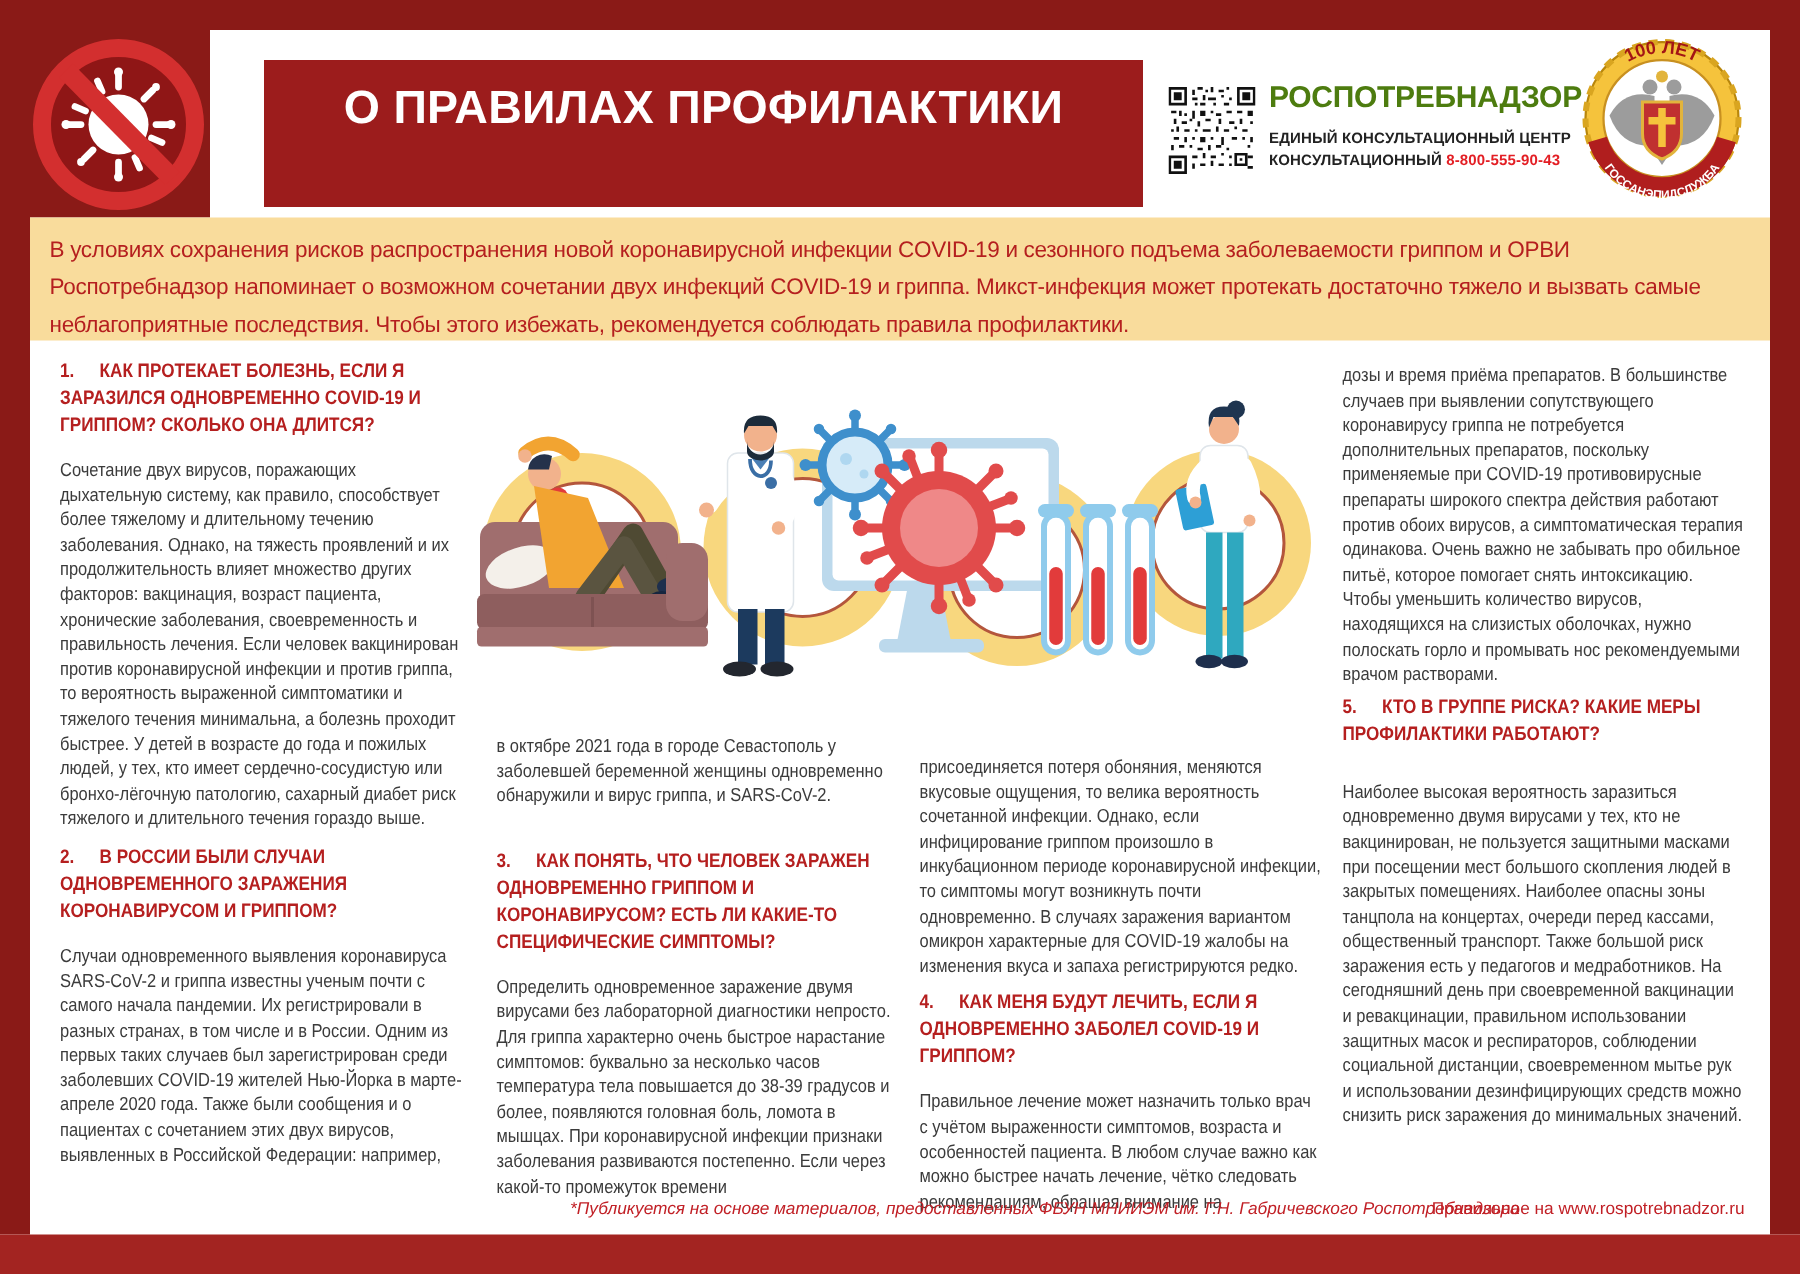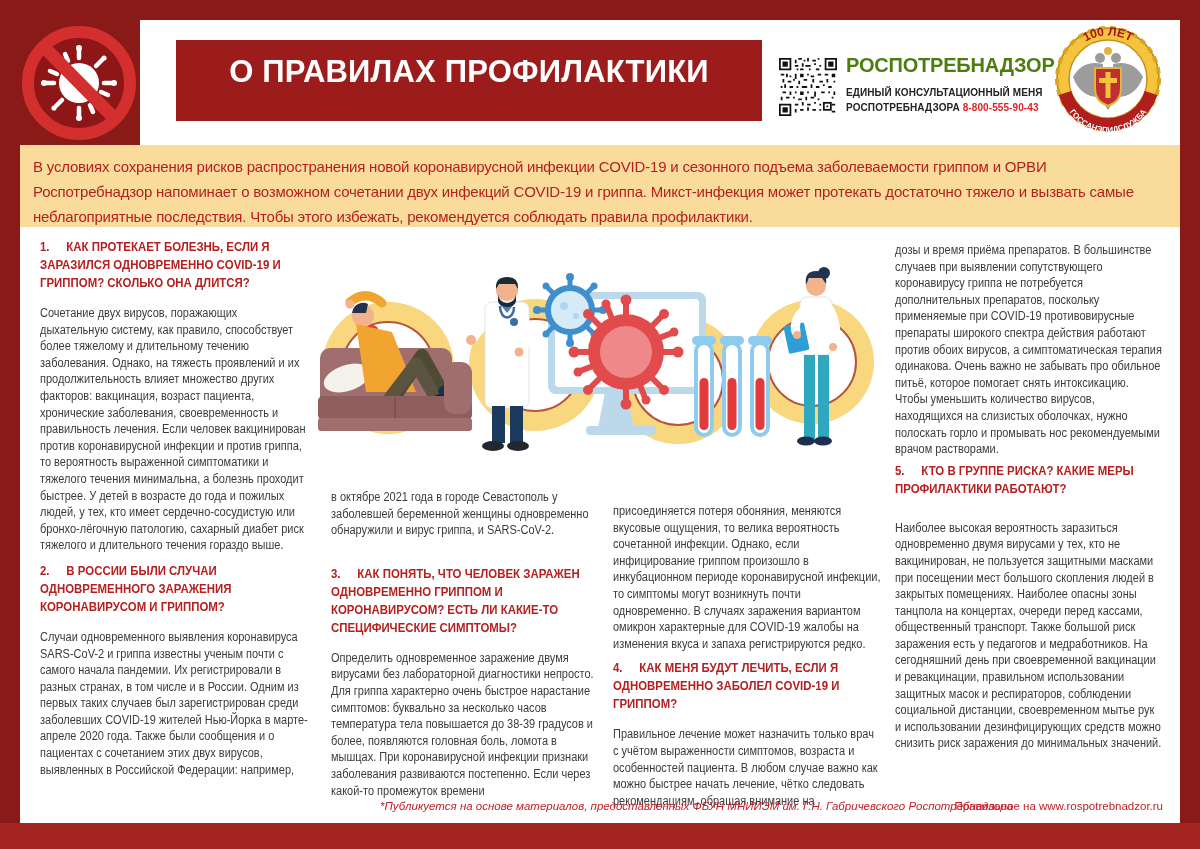--- a/index.html
+++ b/index.html
@@ -12,21 +12,21 @@
   .abs{position:absolute;}
   
   .frame-top{left:0;top:0;width:1200px;height:20px;background:var(--c-frame,#8A1A17);}
   .frame-left{left:0;top:0;width:20px;height:823px;background:var(--c-frame,#8A1A17);}
   .frame-right{left:1180px;top:0;width:20px;height:823px;background:var(--c-frame,#8A1A17);}
   .bottom-bar{left:0;top:823px;width:1200px;height:26px;background:var(--c-bottom_bar,#A32421);}
 
   
   .icon-block{left:20px;top:20px;width:120px;height:125px;background:var(--c-frame,#8A1A17);}
   .title-banner{
-    left:176px;top:40px;width:586px;height:81px;
+    left:176px;top:40px;width:586px;height:98px;
     background:var(--c-banner,#9C1C1C);
     color:#ffffff;text-align:center;
     font-weight:bold;font-size:31px;line-height:39px;
     padding-top:12px;box-sizing:border-box;
     letter-spacing:.2px;
   }
   .qr-box{left:779px;top:58px;width:58px;height:58px;}
   .brand-name{left:846px;top:54px;width:220px;font-size:20px;font-weight:bold;color:#4d7c0f;letter-spacing:-.2px;}
   .brand-sub{left:846px;top:86px;width:230px;font-size:10px;font-weight:bold;color:#222;line-height:14.5px;letter-spacing:.1px;}
   .phone{color:var(--c-phone_red,#E31E24);}
@@ -116,23 +116,23 @@
     <path fill="#111" d="M2 2h3v3H2z M28 2h3v3h-3z M2 28h3v3H2z"></path>
     <path fill="#111" d="M25 25h5v5h-5z"></path>
       <path fill="#fff" d="M26 26h3v3h-3z"></path>
       <path fill="#111" d="M27 27h1v1h-1z"></path>
     <path fill="#111" d="M9 1h1v2H9z M11 0h2v1h-2z M14 1h1v1h-1z M16 0h1v2h-1z M19 1h2v1h-2z M22 0h1v1h-1z M9 4h2v1H9z M13 3h1v2h-1z M15 4h3v1h-3z M20 3h1v1h-1z M23 4h1v1h-1z M10 6h1v1h-1z M12 6h2v1h-2z M17 6h1v1h-1z M21 6h2v1h-2z M1 9h2v1H1z M4 9h1v2H4z M6 10h1v1H6z M9 9h1v3H9z M12 9h2v2h-2z M16 9h1v1h-1z M18 10h2v1h-2z M22 9h2v1h-2z M26 9h2v1h-2z M30 9h2v2h-2z M2 12h1v2H2z M5 13h2v1H5z M8 12h1v1H8z M11 13h1v2h-1z M14 12h2v1h-2z M19 12h1v2h-1z M23 13h2v1h-2z M27 12h1v2h-1z M31 13h1v1h-1z M1 16h1v1H1z M3 15h1v2H3z M6 16h2v1H6z M10 16h1v1h-1z M13 16h3v1h-3z M18 15h1v2h-1z M21 16h2v1h-2z M25 15h1v1h-1z M28 16h2v1h-2z M2 19h2v1H2z M6 19h1v2H6z M9 19h1v1H9z M12 19h2v2h-2z M16 19h1v1h-1z M20 19h1v3h-1z M24 19h2v1h-2z M28 19h1v1h-1z M31 19h1v2h-1z M1 22h1v2H1z M4 22h2v1H4z M8 22h1v1H8z M11 23h2v1h-2z M15 22h1v2h-1z M18 22h2v1h-2z M22 23h1v1h-1z M30 22h1v1h-1z M9 26h2v1H9z M13 25h1v2h-1z M16 26h2v1h-2z M20 25h1v1h-1z M23 26h1v1h-1z M30 26h2v1h-2z M9 29h1v2H9z M12 29h2v1h-2z M16 28h1v2h-1z M19 29h2v1h-2z M23 29h1v1h-1z M30 30h2v1h-2z"></path>
   </svg>
 </div>
 
 <div class="abs brand-name">РОСПОТРЕБНАДЗОР</div>
 <div class="abs brand-sub">
-  <div>ЕДИНЫЙ КОНСУЛЬТАЦИОННЫЙ МЕНЯ</div>
+  <div>ЕДИНЫЙ КОНСУЛЬТАЦИОННЫЙ ЦЕНТР</div>
   <div>
-    <span>РОСПОТРЕБНАДЗОРА</span>
+    <span>КОНСУЛЬТАЦИОННЫЙ</span>
     <span class="phone">8-800-555-90-43</span>
   </div>
 </div>
 
 <div class="abs emblem-box">
   <svg width="108" height="110" viewBox="-54 -55 108 110">
     <circle r="51" fill="#F5C33C" stroke="#B8860B" stroke-width="1.5"></circle>
     <circle r="51" fill="none" stroke="#D9A520" stroke-width="4" stroke-dasharray="6 5"></circle>
     <circle r="39" fill="#ffffff" stroke="#C89020" stroke-width="1.5"></circle>
     <path id="arcTop" d="M-44,-8 A45,45 0 0 1 44,-8" fill="none"></path>

